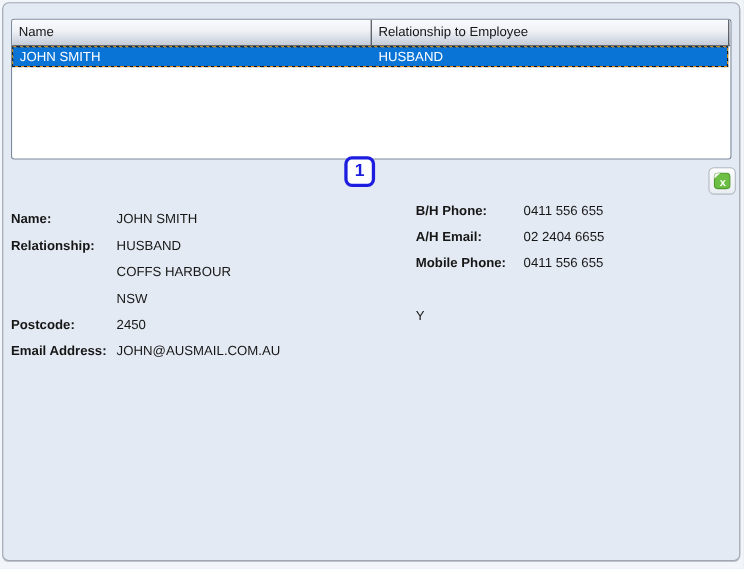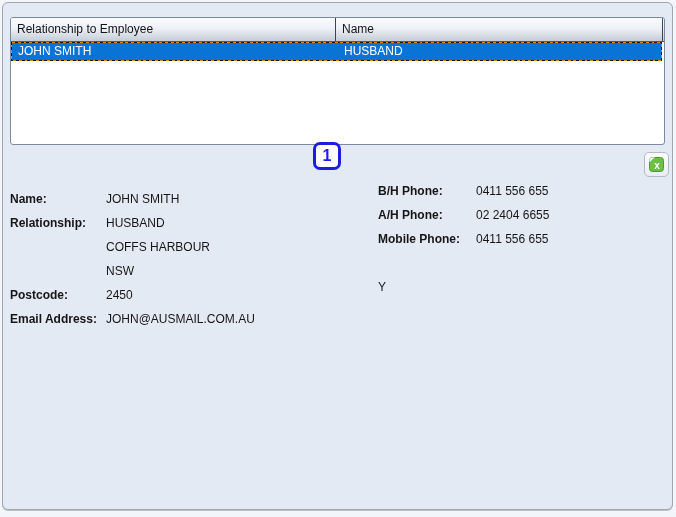--- a/index.html
+++ b/index.html
@@ -93,22 +93,22 @@
   .dl .lbl { font-weight:bold; padding-top:3px; white-space:nowrap; }
   .dl .val { padding-top:3px; white-space:nowrap; }
 </style>
 </head>
 <body>
 
 <div class="panel">
 
   <div class="contacts-table">
     <div class="thead">
+      <div class="th th-name">Name</div>
       <div class="th th-rel">Relationship to Employee</div>
-      <div class="th th-name">Name</div>
     </div>
     <div class="trow">
       <div class="td td-name">JOHN SMITH</div>
       <div class="td td-rel">HUSBAND</div>
     </div>
   </div>
 
   <div class="annotation-badge">1</div>
 
   <button class="export-btn">
@@ -139,21 +139,21 @@
     <div class="val">2450</div>
 
     <div class="lbl">Email Address:</div>
     <div class="val">JOHN@AUSMAIL.COM.AU</div>
   </div>
 
   <div class="dl dl-right">
     <div class="lbl">B/H Phone:</div>
     <div class="val">0411 556 655</div>
 
-    <div class="lbl">A/H Phone:</div>
+    <div class="lbl">A/H Email:</div>
     <div class="val">02 2404 6655</div>
 
     <div class="lbl">Mobile Phone:</div>
     <div class="val">0411 556 655</div>
 
     <div class="lbl"></div>
     <div class="val"></div>
 
     <div class="val">Y</div>
   </div>

